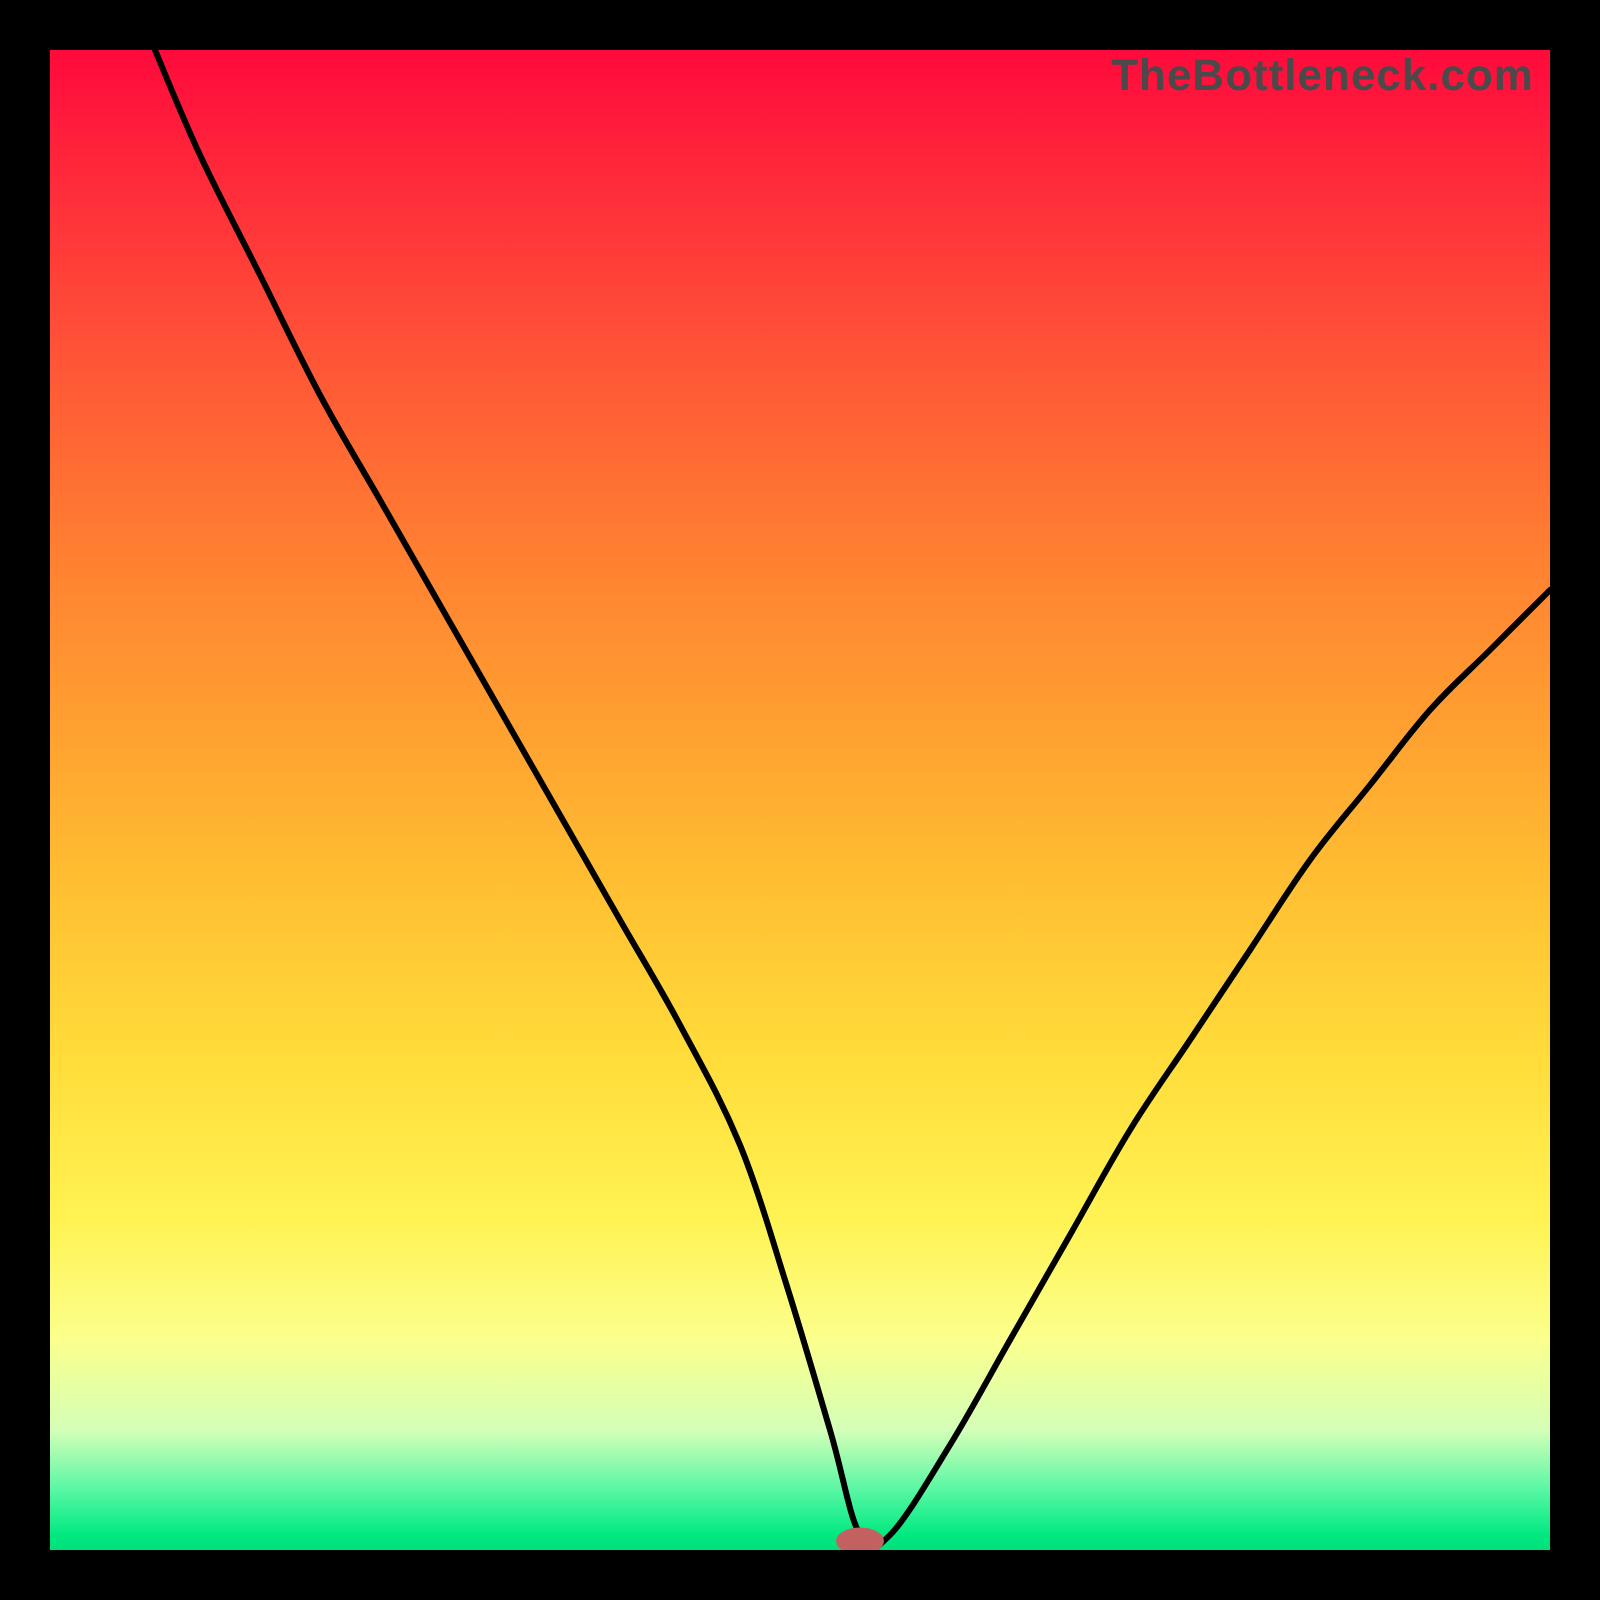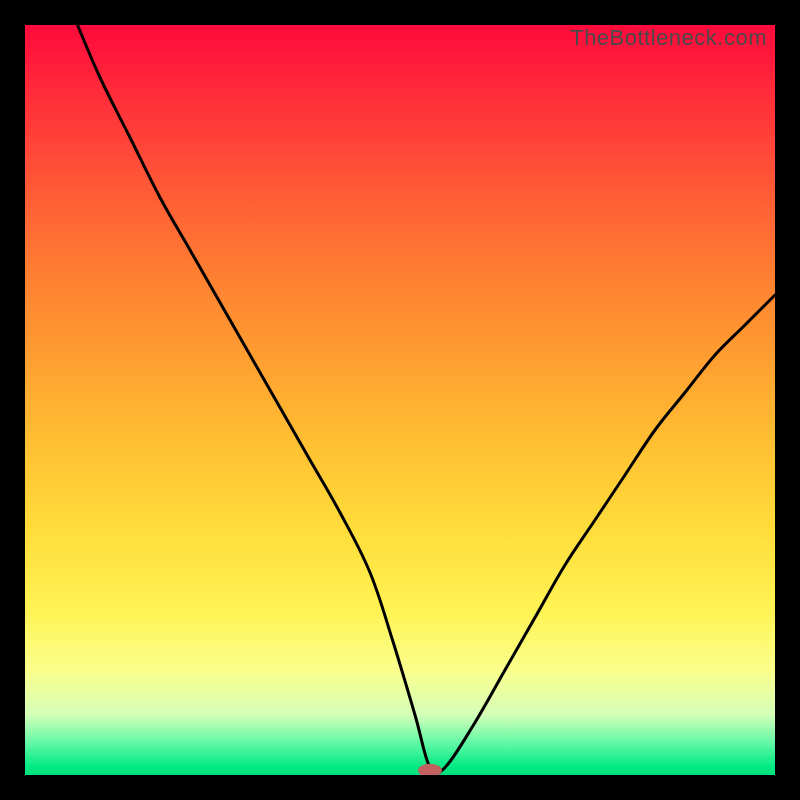--- a/index.html
+++ b/index.html
@@ -40,21 +40,21 @@
       #00e07c 100%
     );
     overflow: hidden;
   }
   .watermark {
     position: absolute;
     top: 0px;
     right: 8px;
     color: #4a4a4a;
     font-size: 22px;
-    font-weight: 400;
+    font-weight: 700;
     letter-spacing: 0.5px;
     user-select: none;
   }
   .curve, .marker {
     position: absolute;
     left: 0;
     top: 0;
   }
 </style>
 </head>

